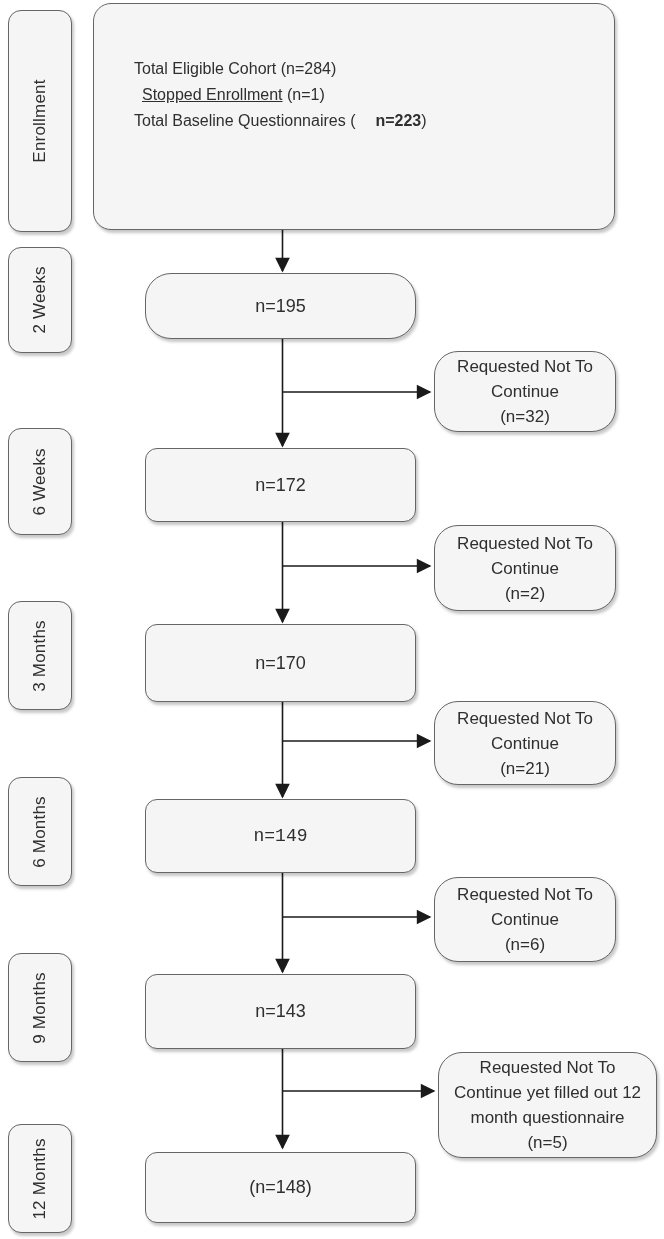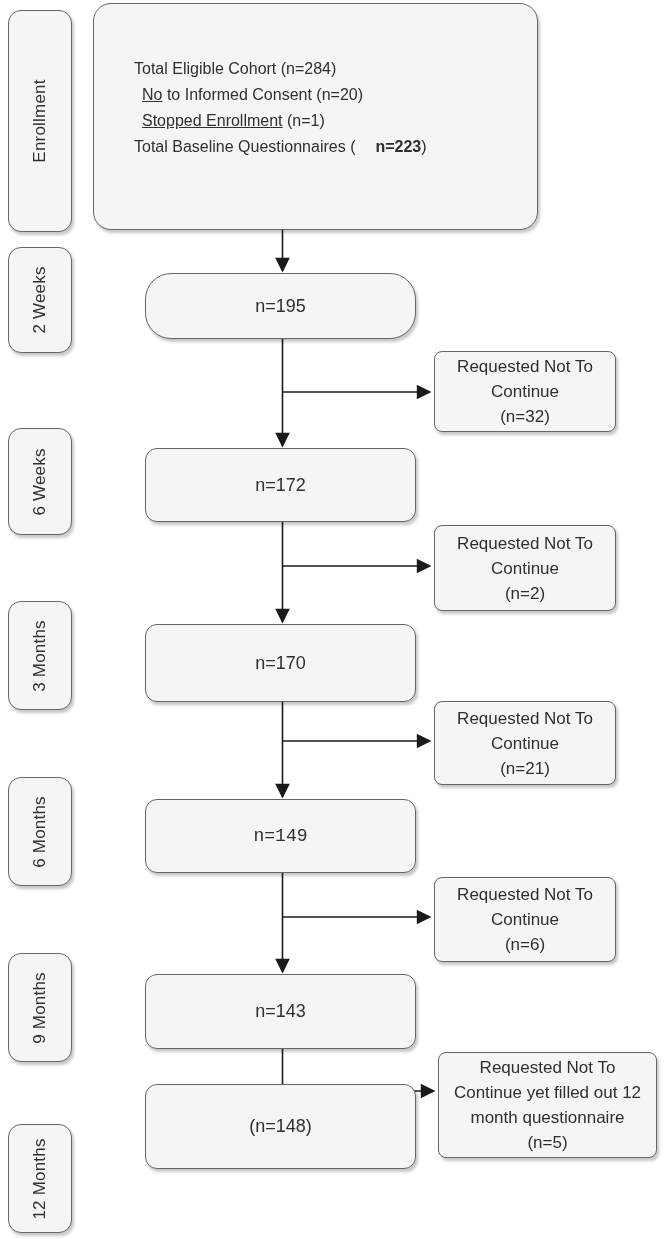--- a/index.html
+++ b/index.html
@@ -41,21 +41,21 @@
   .topbox u { text-decoration: underline; }
   .topbox b { font-weight: bold; margin-left: 20px; }
   .flowbox {
     border-radius: 12px;
     display: flex;
     align-items: center;
     justify-content: center;
     font-size: 18px;
   }
   .sidebox {
-    border-radius: 8px;
+    border-radius: 24px;
     display: flex;
     align-items: center;
     justify-content: center;
     text-align: center;
     font-size: 17px;
     line-height: 25px;
   }
   .sidebox .wrap { white-space: pre-line; }
   svg.arrows {
     position: absolute;
@@ -104,43 +104,42 @@
   <div class="box stage" style="left:8px; top:777px; width:64px; height:109px;">
     <span class="vtext">6 Months</span>
   </div>
   <div class="box stage" style="left:8px; top:953px; width:64px; height:109px;">
     <span class="vtext">9 Months</span>
   </div>
   <div class="box stage" style="left:8px; top:1124px; width:64px; height:109px;">
     <span class="vtext">12 Months</span>
   </div>
 
-  <div class="box topbox" style="left:93px; top:3px; width:445px; height:227px;">
+  <div class="box topbox" style="left:93px; top:3px; width:522px; height:227px;">
     <div>Total Eligible Cohort (n=284)</div>
-    <div class="ind"><u>No</u><span> to Informed Consent (n=20)</span></div>
     <div class="ind"><u>Stopped Enrollment</u><span> (n=1)</span></div>
     <div><span>Total Baseline Questionnaires (</span><b>n=223</b><span>)</span></div>
   </div>
 
   <div class="box flowbox" style="left:145px; top:273px; width:271px; height:66px;border-radius:26px;">
     <span>n=195</span>
   </div>
   <div class="box flowbox" style="left:145px; top:448px; width:271px; height:74px;">
     <span>n=172</span>
   </div>
   <div class="box flowbox" style="left:145px; top:624px; width:271px; height:78px;">
     <span>n=170</span>
   </div>
   <div class="box flowbox" style="left:145px; top:799px; width:271px; height:74px;font-family:Liberation Mono, monospace;">
     <span>n=149</span>
   </div>
   <div class="box flowbox" style="left:145px; top:974px; width:271px; height:75px;">
     <span>n=143</span>
   </div>
-  <div class="box flowbox" style="left:145px; top:1084px; width:271px; height:85px;">
+  <div class="box flowbox" style="left:145px; top:1152px; width:271px; height:71px;">
     <span>(n=148)</span>
   </div>
 
   <div class="box sidebox" style="left:434px; top:351px; width:182px; height:81px;">
     <span class="wrap">Requested Not To
 Continue
 (n=32)</span>
   </div>
   <div class="box sidebox" style="left:434px; top:525px; width:182px; height:86px;">
     <span class="wrap">Requested Not To

